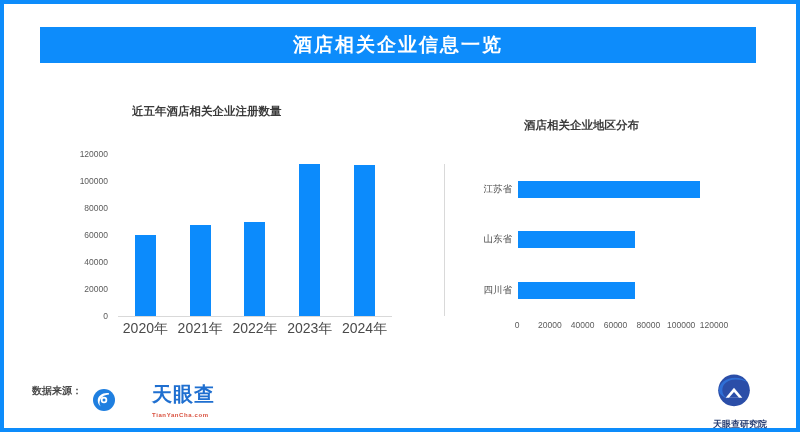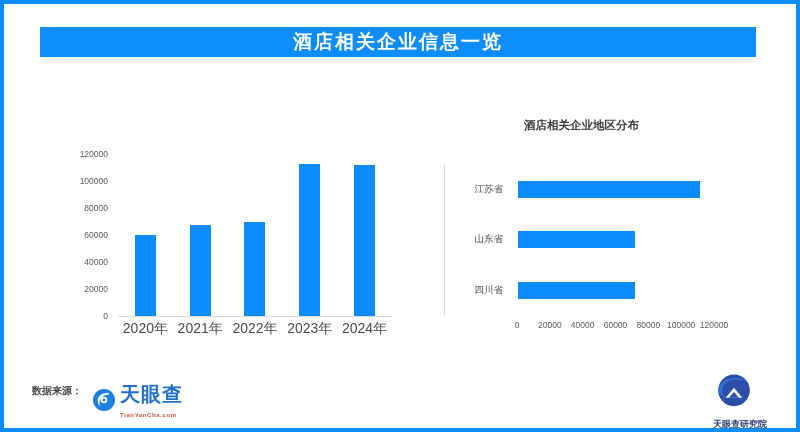--- a/index.html
+++ b/index.html
@@ -21,21 +21,21 @@
     border: 4px solid #0d8cfb;
     background: #ffffff;
   }
 
   
   .banner {
     position: absolute;
     left: 36px;
     top: 23px;
     width: 716px;
-    height: 30px;
+    height: 36px;
     background: #0d8cfb;
     display: flex;
     align-items: center;
     justify-content: center;
   }
   .banner-title {
     color: #ffffff;
     font-size: 19px;
     font-weight: bold;
     letter-spacing: 2px;
@@ -143,21 +143,21 @@
   }
   .h-row {
     position: relative;
     height: 20%;
     display: flex;
     align-items: center;
   }
   .h-label {
     position: absolute;
     right: 100%;
-    margin-right: 15px;
+    margin-right: 6px;
     font-size: 9.5px;
     color: #4a4a4a;
     white-space: nowrap;
   }
   .h-bar {
     height: 17px;
     background: #0c8bfc;
   }
   .h-xlabels {
     position: absolute;
@@ -186,20 +186,21 @@
   .footer-source-label {
     font-size: 10px;
     font-weight: bold;
     color: #4a4a4a;
     white-space: nowrap;
   }
   .tyc-logo {
     display: flex;
     align-items: center;
     margin-left: 10px;
+    gap: 32px;
   }
   .tyc-mark { flex: 0 0 auto; }
   .tyc-wordmark { margin-left: 4px; line-height: 1; }
   .tyc-cn {
     font-size: 20px;
     font-weight: bold;
     color: #1f6fd0;
     letter-spacing: 1px;
     white-space: nowrap;
   }
@@ -232,20 +233,21 @@
 </head>
 <body>
 
 <div id="page">
 
   <div class="banner">
     <div class="banner-title">酒店相关企业信息一览</div>
   </div>
 
   <div class="panel" id="chart-left">
+    <div class="panel-title">近五年酒店相关企业注册数量</div>
 
     <div class="vplot">
       <div class="v-ylabels" id="v-ylabels">
           <div class="v-ytick" style="top: 162px;">0</div>
           <div class="v-ytick" style="top: 135px;">20000</div>
           <div class="v-ytick" style="top: 108px;">40000</div>
           <div class="v-ytick" style="top: 81px;">60000</div>
           <div class="v-ytick" style="top: 54px;">80000</div>
           <div class="v-ytick" style="top: 27px;">100000</div>
           <div class="v-ytick" style="top: 0px;">120000</div>

